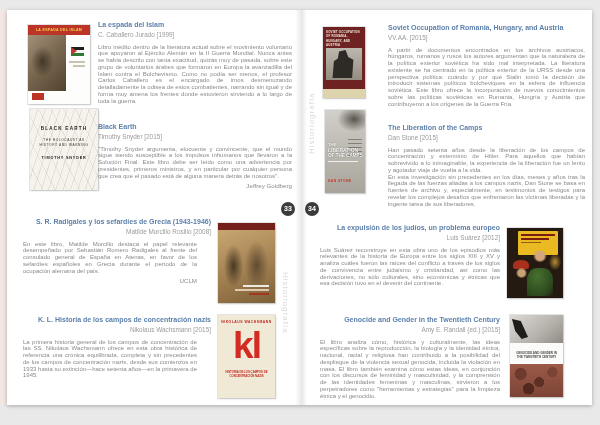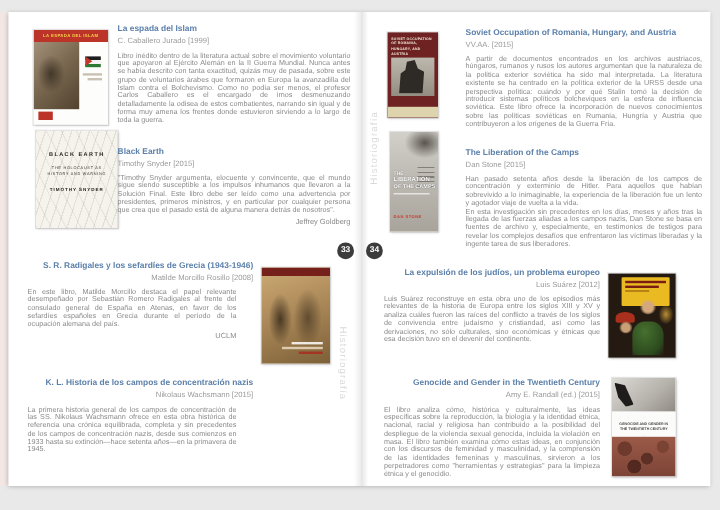--- a/index.html
+++ b/index.html
@@ -159,20 +159,25 @@
       <div class="cap1"></div>
       <div class="cap2"></div>
       <div class="cap3"></div>
     </div>
 
     <div class="sec align-r" style="left:16px;top:306px;width:188px;">
       <div class="sec-title">K. L. Historia de los campos de concentración nazis</div>
       <div class="sec-author">Nikolaus Wachsmann [2015]</div>
       <div class="sec-body" style="text-align:justify;padding-right:14px;">La primera historia general de los campos de concentración de las SS. Nikolaus Wachsmann ofrece en esta obra histórica de referencia una crónica equilibrada, completa y sin precedentes de los campos de concentración nazis, desde sus comienzos en 1933 hasta su extinción—hace setenta años—en la primavera de 1945.</div>
     </div>
+    <div class="cover c4" style="left:211px;top:305px;width:57px;height:83px;">
+      <div class="auth">NIKOLAUS WACHSMANN</div>
+      <div class="kl">kl</div>
+      <div class="sub">HISTORIA DE LOS CAMPOS DE CONCENTRACIÓN NAZIS</div>
+    </div>
 
     <div class="vlabel" style="left:274px;top:262px;height:80px;">Historiografía</div>
 
     <div class="cover c5" style="left:316px;top:17px;width:42px;height:71px;">
       <div class="title">SOVIET OCCUPATION OF ROMANIA, HUNGARY, AND AUSTRIA</div>
       <div class="photo">
           <div class="statue"></div>
         </div>
       <div class="footline"></div>
       <div class="foot"></div>

